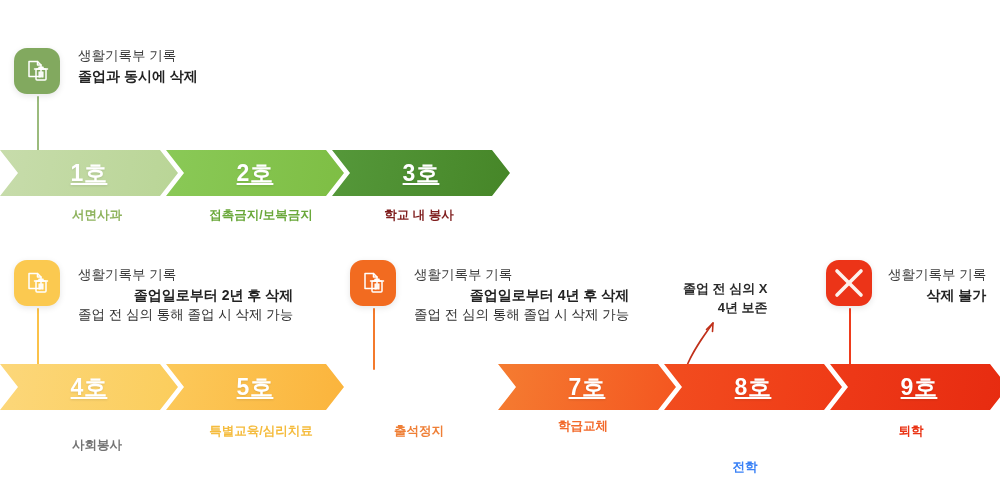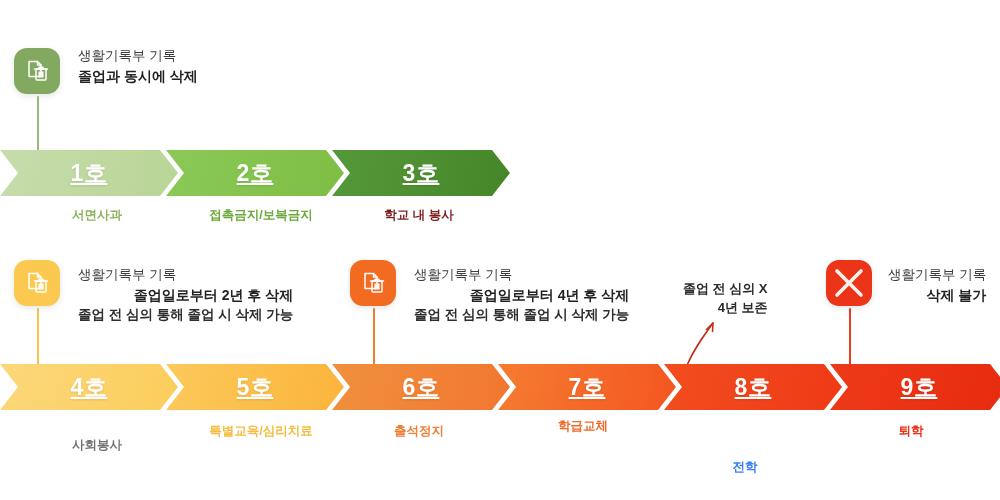--- a/index.html
+++ b/index.html
@@ -53,21 +53,21 @@
     color: #3c3c3c;
   }
   .note .l2 {
     font-size: 14px;
     font-weight: 700;
     color: #222222;
     text-align: right;
   }
   .note .l3 {
     font-size: 13.5px;
-    font-weight: 700;
+    font-weight: 400;
     color: #2e2e2e;
   }
   .note.center .l1,
   .note.center .l2 { font-weight: 600; color: #2b2b2b; font-size: 13px; }
 
   
   .row {
     position: absolute;
     height: 46px;
   }
@@ -214,23 +214,20 @@
   <div class="cap" style="left:261px; top:207px; color:#6aa83a;">접촉금지/보복금지</div>
   <div class="cap" style="left:419px; top:207px; color:#7f1d1d;">학교 내 봉사</div>
 
   <div class="row" style="left:0px; top:364px; width:1000px;">
     <div class="chev first" style="left:0px; width:178px; background:linear-gradient(100deg,#fcd77a 0%,#fbcd5c 100%);">
       <span>4호</span>
     </div>
     <div class="chev mid" style="left:166px; width:178px; background:linear-gradient(100deg,#fcc95a 0%,#fbb43c 100%);">
       <span>5호</span>
     </div>
-    <div class="chev mid" style="left:332px; width:178px; background:linear-gradient(100deg,#f0903f 0%,#f2762f 100%);">
-      <span>6호</span>
-    </div>
     <div class="chev mid" style="left:498px; width:178px; background:linear-gradient(100deg,#f57c31 0%,#f45620 100%);">
       <span>7호</span>
     </div>
     <div class="chev mid" style="left:664px; width:178px; background:linear-gradient(100deg,#f24d1f 0%,#ef3a16 100%);">
       <span>8호</span>
     </div>
     <div class="chev mid" style="left:830px; width:178px; background:linear-gradient(100deg,#ee3a18 0%,#e72b10 100%);">
       <span>9호</span>
     </div>
   </div>

